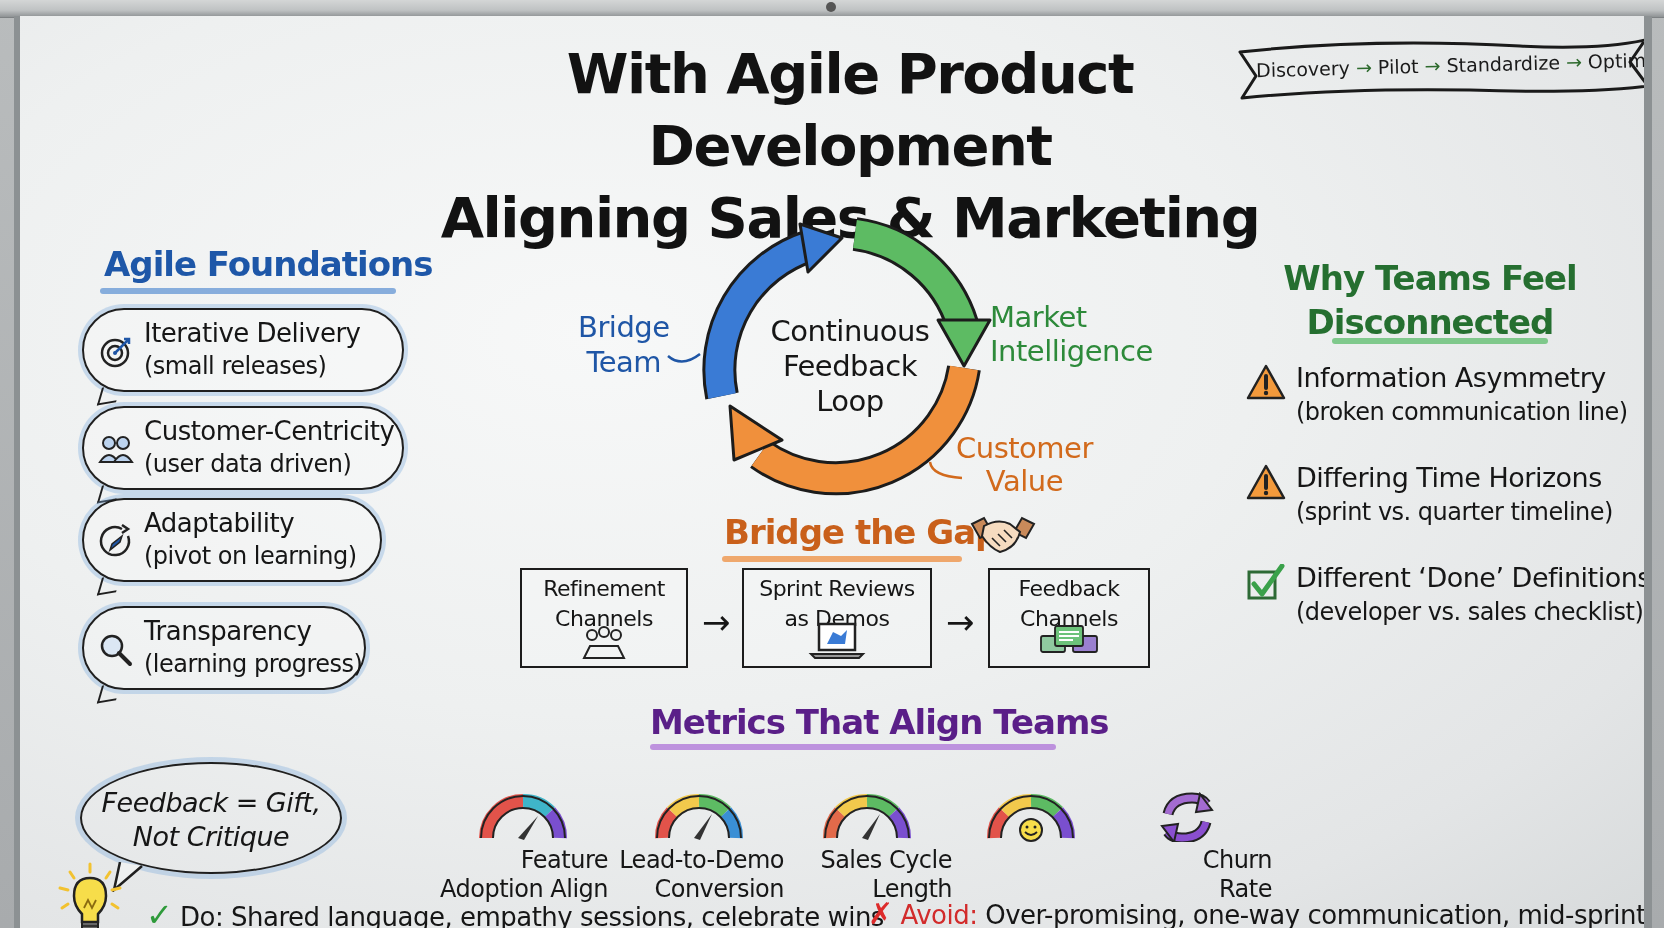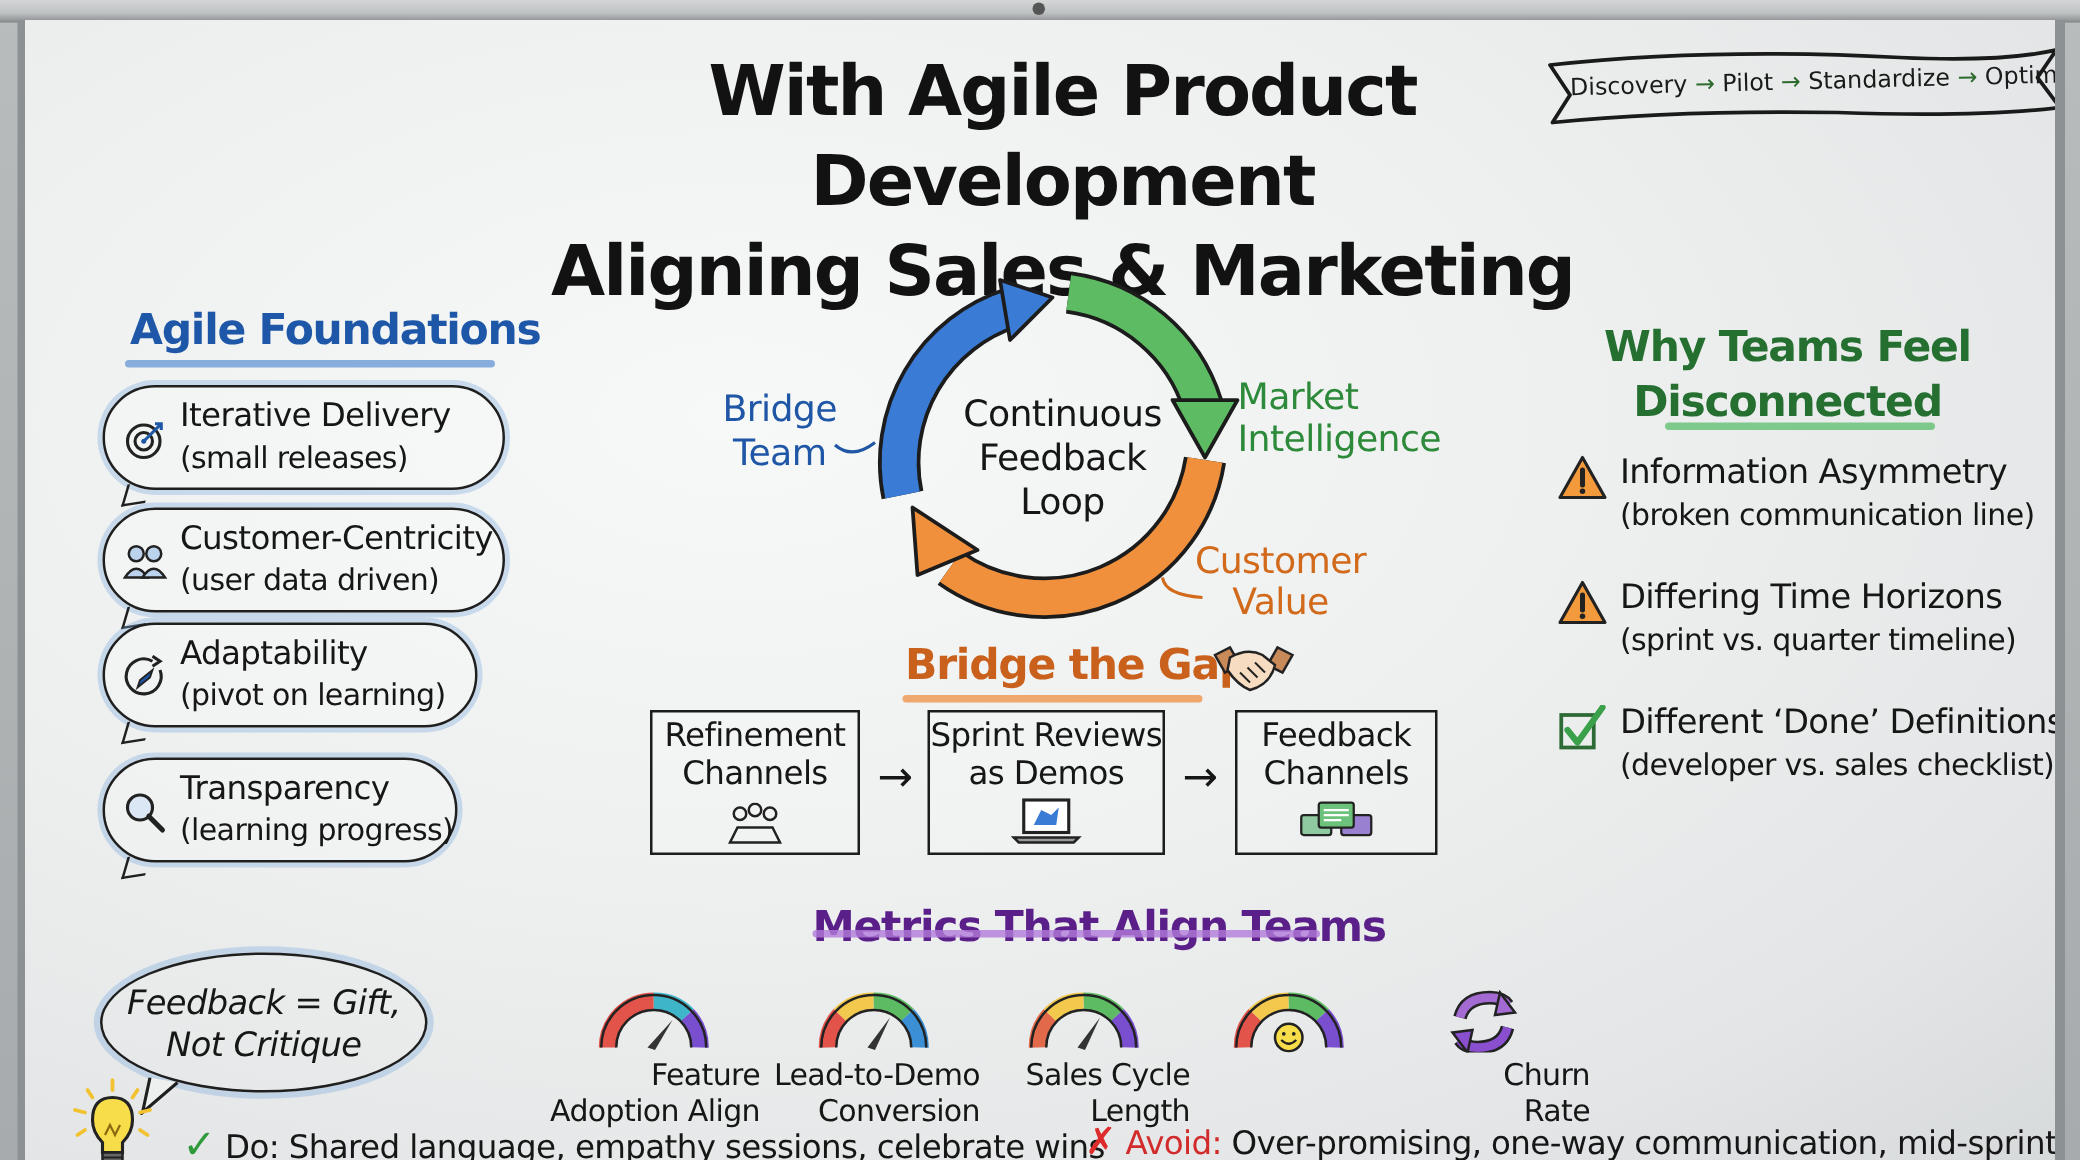--- a/index.html
+++ b/index.html
@@ -69,29 +69,29 @@
   .loop-center { left: 735px; top: 298px; width: 190px; text-align: center; font-size: 29px; line-height: 35px; }
   .lbl-product { left: 558px; top: 294px; font-size: 29px; line-height: 35px; color: #1f56a6; text-align: center; }
   .lbl-market { left: 970px; top: 284px; font-size: 29px; line-height: 34px; color: #2d8a3a; }
   .lbl-customer { left: 936px; top: 416px; font-size: 29px; line-height: 33px; color: #d26a1c; text-align: center; }
 
   
   .h-bridge { left: 704px; top: 496px; font-size: 34px; color: #c9601b; font-weight: bold; letter-spacing: -1px; }
   .u-bridge { left: 702px; top: 540px; width: 240px; height: 6px; background: #ee9a55; border-radius: 3px; opacity: .85; }
   .handshake { left: 950px; top: 498px; width: 66px; height: 44px; }
   .step {
-    position: absolute; top: 552px; height: 116px;
+    position: absolute; top: 552px; height: 100px;
     border: 2.5px solid #1c1c1c; background: rgba(255,255,255,0.15);
-    text-align: center; font-size: 26px; line-height: 30px; padding-top: 4px;
+    text-align: center; font-size: 22px; line-height: 30px; padding-top: 4px;
   }
   .step-icon { position: absolute; left: 50%; transform: translateX(-50%); bottom: 6px; }
   .flow-arrow { font-size: 34px; top: 586px; }
 
   
-  .h-metrics { left: 630px; top: 686px; font-size: 34px; color: #5a1f88; font-weight: bold; letter-spacing: -1px; margin-top: 20px; }
+  .h-metrics { left: 630px; top: 686px; font-size: 34px; color: #5a1f88; font-weight: bold; letter-spacing: -1px; }
   .u-metrics { left: 630px; top: 728px; width: 406px; height: 6px; background: #b27ad9; border-radius: 3px; opacity: .8; }
   .metric { position: absolute; top: 776px; width: 170px; text-align: right; }
   .metric svg { display: block; margin: 0 auto; }
   .metric-label { font-size: 24px; line-height: 29px; margin-top: 4px; }
 
   
   .h-right { left: 1220px; top: 240px; width: 380px; text-align: center; font-size: 34px; line-height: 44px; color: #256f30; font-weight: bold; letter-spacing: -1px; }
   .u-right { left: 1312px; top: 322px; width: 216px; height: 6px; background: #6cc27a; border-radius: 3px; opacity: .85; }
   .issue { position: absolute; left: 1226px; width: 420px; }
   .issue-icon { position: absolute; left: 0; top: 2px; width: 40px; height: 36px; }

